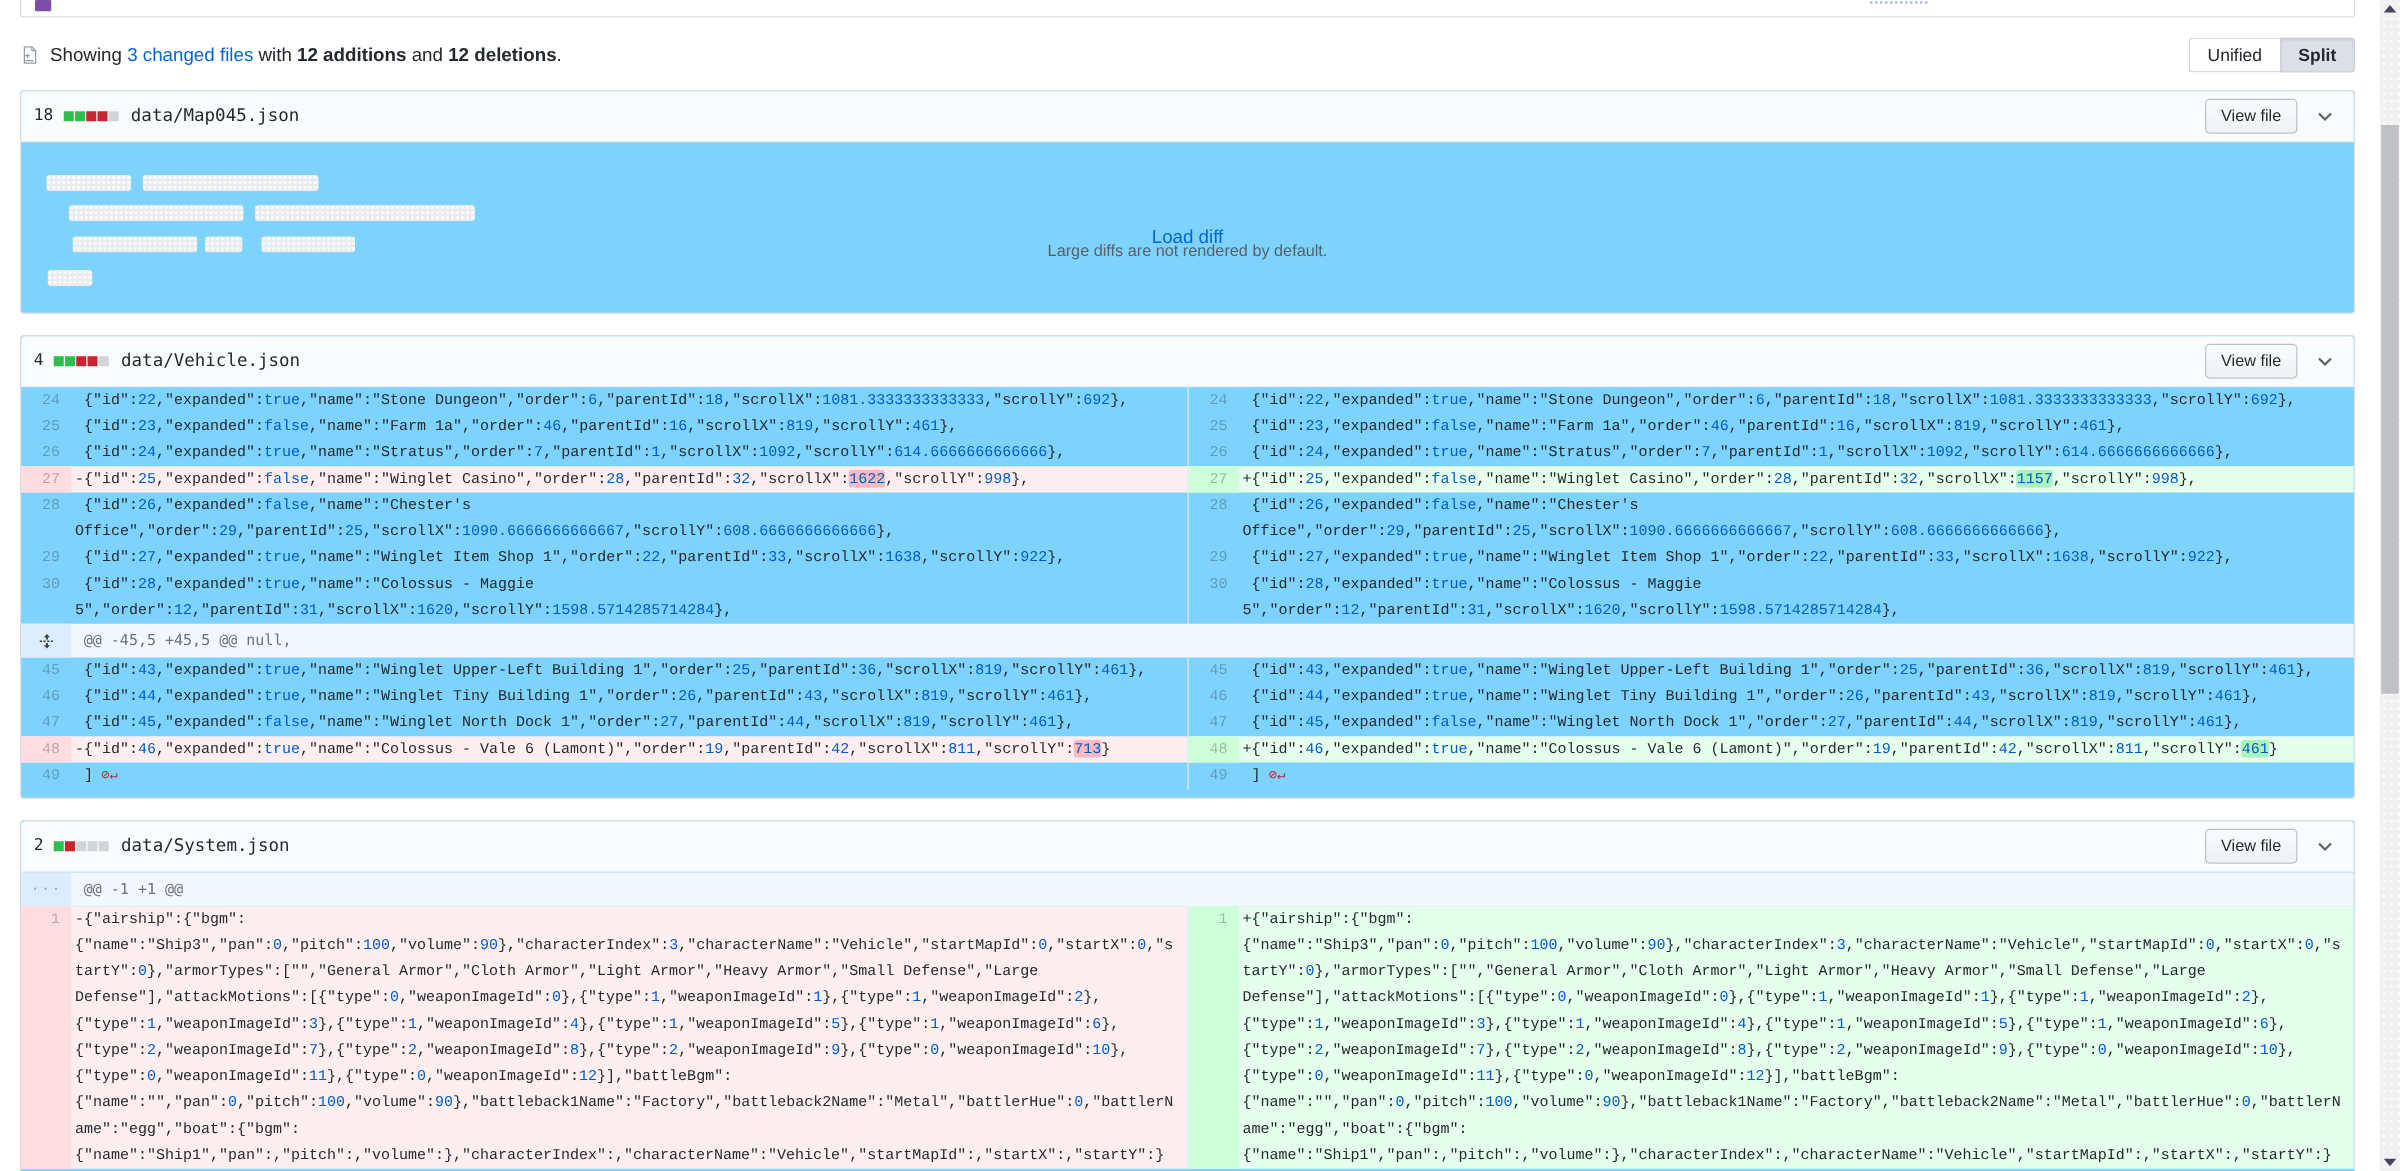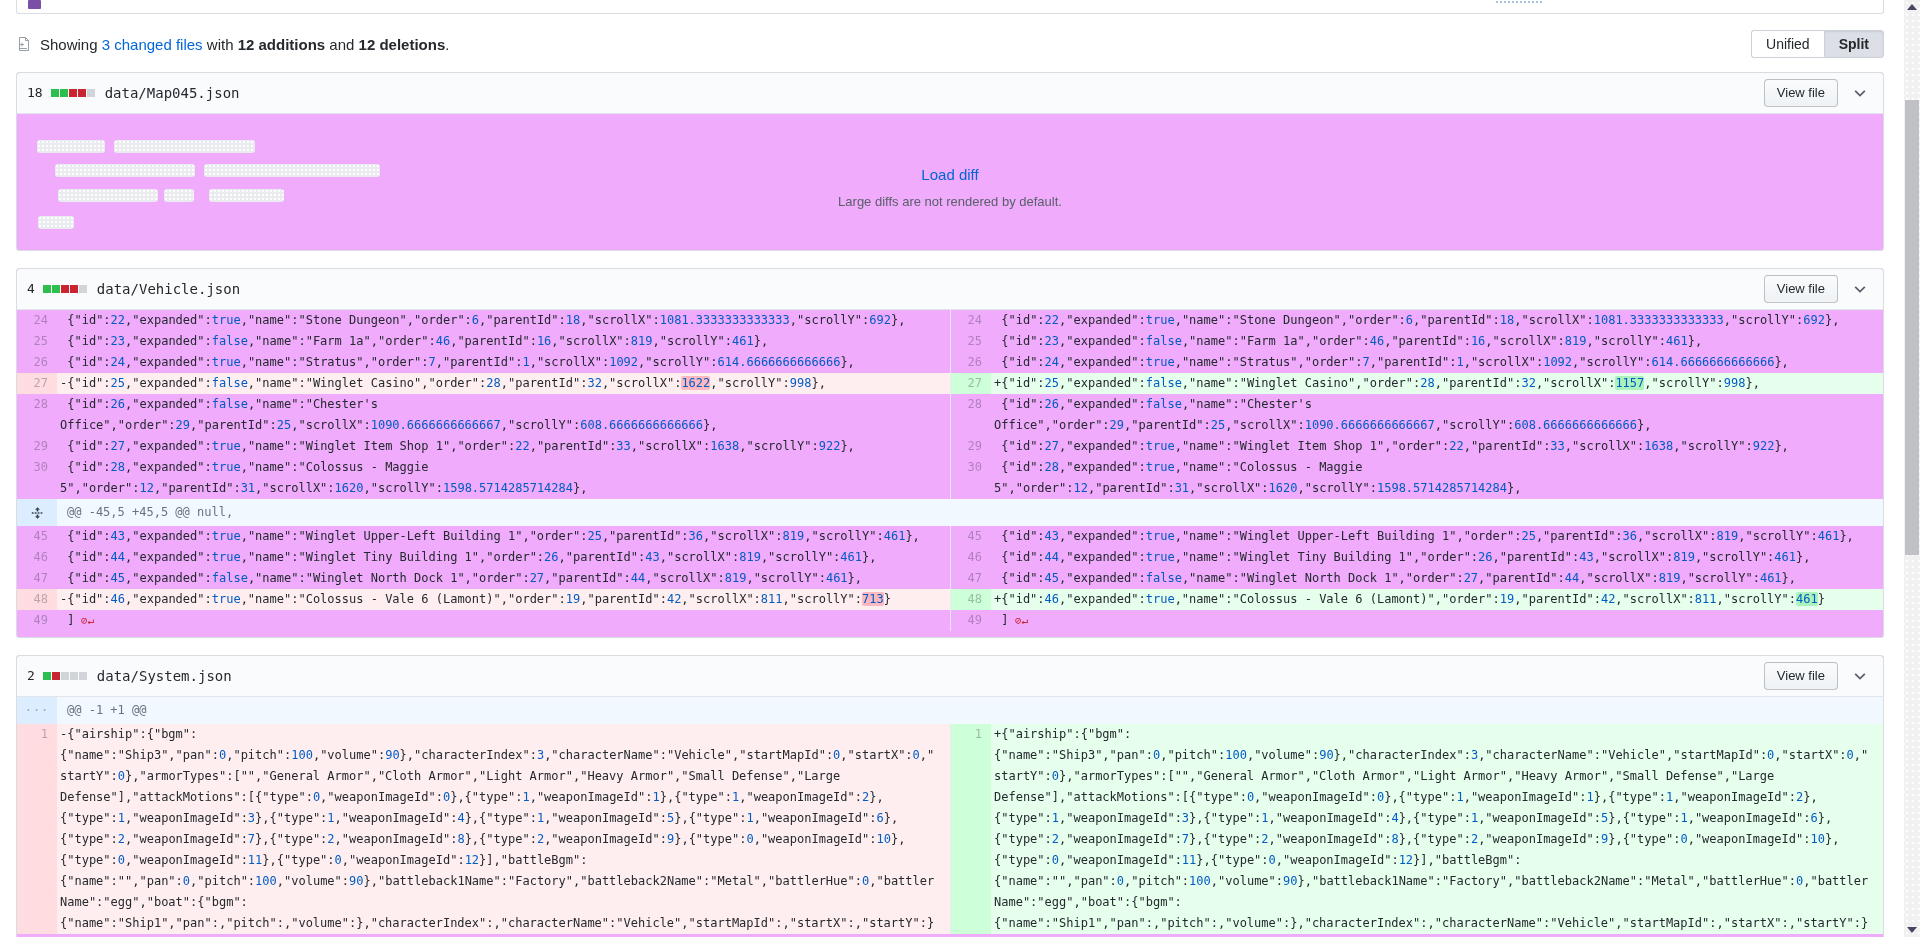--- a/index.html
+++ b/index.html
@@ -22,21 +22,21 @@
   .summary b { font-weight:700; }
   .spacer { flex:1; }
   .btn-group { display:inline-flex; }
   .btn-group .seg { font-size:14px; padding:4px 14px; border:1px solid #cdd2d8; background:#fff;
     color:#24292e; cursor:pointer; line-height:18px; }
   .btn-group .seg:first-child { border-radius:3px 0 0 3px; border-right:none; }
   .btn-group .seg:last-child { border-radius:0 3px 3px 0; }
   .btn-group .seg.selected { background:#dce0e6; box-shadow:inset 0 1px 2px rgba(27,31,35,.1);font-weight:bold; }
 
   
-  .card { border:1px solid #d9dce1; border-radius:3px; margin-bottom:17px; background:#f0abfc; }
+  .card { border:1px solid #d9dce1; border-radius:3px; margin-bottom:17px; background:#7dd3fc; }
   .card-header { display:flex; align-items:center; background:#fafbfc; border-bottom:1px solid #e1e4e8;
     padding:6px 10px; border-radius:3px 3px 0 0; }
   .changes { font:13px/16px "DejaVu Sans Mono","Liberation Mono",monospace; color:#24292e; margin-right:8px; }
   .diffstat { display:inline-flex; gap:1px; margin-right:10px; }
   .sq { width:8px; height:8px; display:inline-block; }
   .sq.add { background:#2cbe4e; } .sq.del { background:#cb2431; } .sq.neutral { background:#d1d5da; }
   .file-path { font:14px/20px "DejaVu Sans Mono","Liberation Mono",monospace; color:#24292e;
     text-decoration:none; cursor:pointer; }
   .btn { font-size:13px; padding:4px 12px; color:#24292e; background:linear-gradient(-180deg,#fafbfc,#eff3f6 90%);
     border:1px solid rgba(27,31,35,.25); border-radius:4px; cursor:pointer; line-height:18px; }
@@ -51,21 +51,21 @@
   .ld-note { font-size:13px; color:#586069; }
 
   
   .diff-table { font:12px/21px "DejaVu Sans Mono","Liberation Mono",monospace; padding-bottom:6px; }
   .drow { display:flex; width:100%; }
   .drow.hunk { background:#f1f8ff; color:#6a737d; }
   .hunk-gutter { flex:0 0 40px; background:#dbedff; display:flex; align-items:center; justify-content:center;
     color:#39404a; cursor:pointer; min-height:27px; }
   .hunk-gutter .dots { color:rgba(27,31,35,.35); letter-spacing:1px; cursor:default; }
   .hunk-code { padding:3px 10px; white-space:pre-wrap; }
-  .half { flex:1 1 50%; min-width:0; display:flex; }
+  .half { flex:1 1 50%; min-width:0; display:flex;font-family:Liberation Mono, monospace; }
   .half.right { border-left:1px solid #e8eaee; }
   .gutter { flex:0 0 40px; text-align:right; padding-right:9px; color:rgba(27,31,35,.3); cursor:pointer;
     user-select:none; }
   .code { flex:1; min-width:0; padding:0 10px 0 3px; white-space:pre-wrap; overflow-wrap:break-word;
     color:#24292e; }
   .half.del { background:#ffeef0; } .half.del .gutter { background:#ffdce0; }
   .half.add { background:#e6ffed; } .half.add .gutter { background:#cdffd8; }
   .tok { color:#005cc5; }
   .mark { border-radius:2px;text-align:center; }
   .mdel { background:#fdb8c0; } .madd { background:#acf2bd; }
@@ -127,21 +127,21 @@
     </header>
     <div class="loaddiff-body">
       <span class="skel" style="left:20px;  top:26px;  width:68px"></span>
       <span class="skel" style="left:97px;  top:26px;  width:141px"></span>
       <span class="skel" style="left:38px;  top:50px;  width:140px"></span>
       <span class="skel" style="left:187px; top:50px;  width:176px"></span>
       <span class="skel" style="left:41px;  top:75px;  width:100px"></span>
       <span class="skel" style="left:147px; top:75px;  width:30px"></span>
       <span class="skel" style="left:192px; top:75px;  width:75px"></span>
       <span class="skel" style="left:21px;  top:102px; width:36px"></span>
-      <div class="ld-center" style="top:52px"><a class="ld-link">Load diff</a></div>
+      <div class="ld-center" style="top:67px"><a class="ld-link">Load diff</a></div>
       <div class="ld-center" style="top:78px"><span class="ld-note">Large diffs are not rendered by default.</span></div>
     </div>
   </section>
 
   <section class="card">
     <header class="card-header">
       <span class="changes">4</span>
       <span class="diffstat">
           <span class="sq add"></span>
           <span class="sq add"></span>

